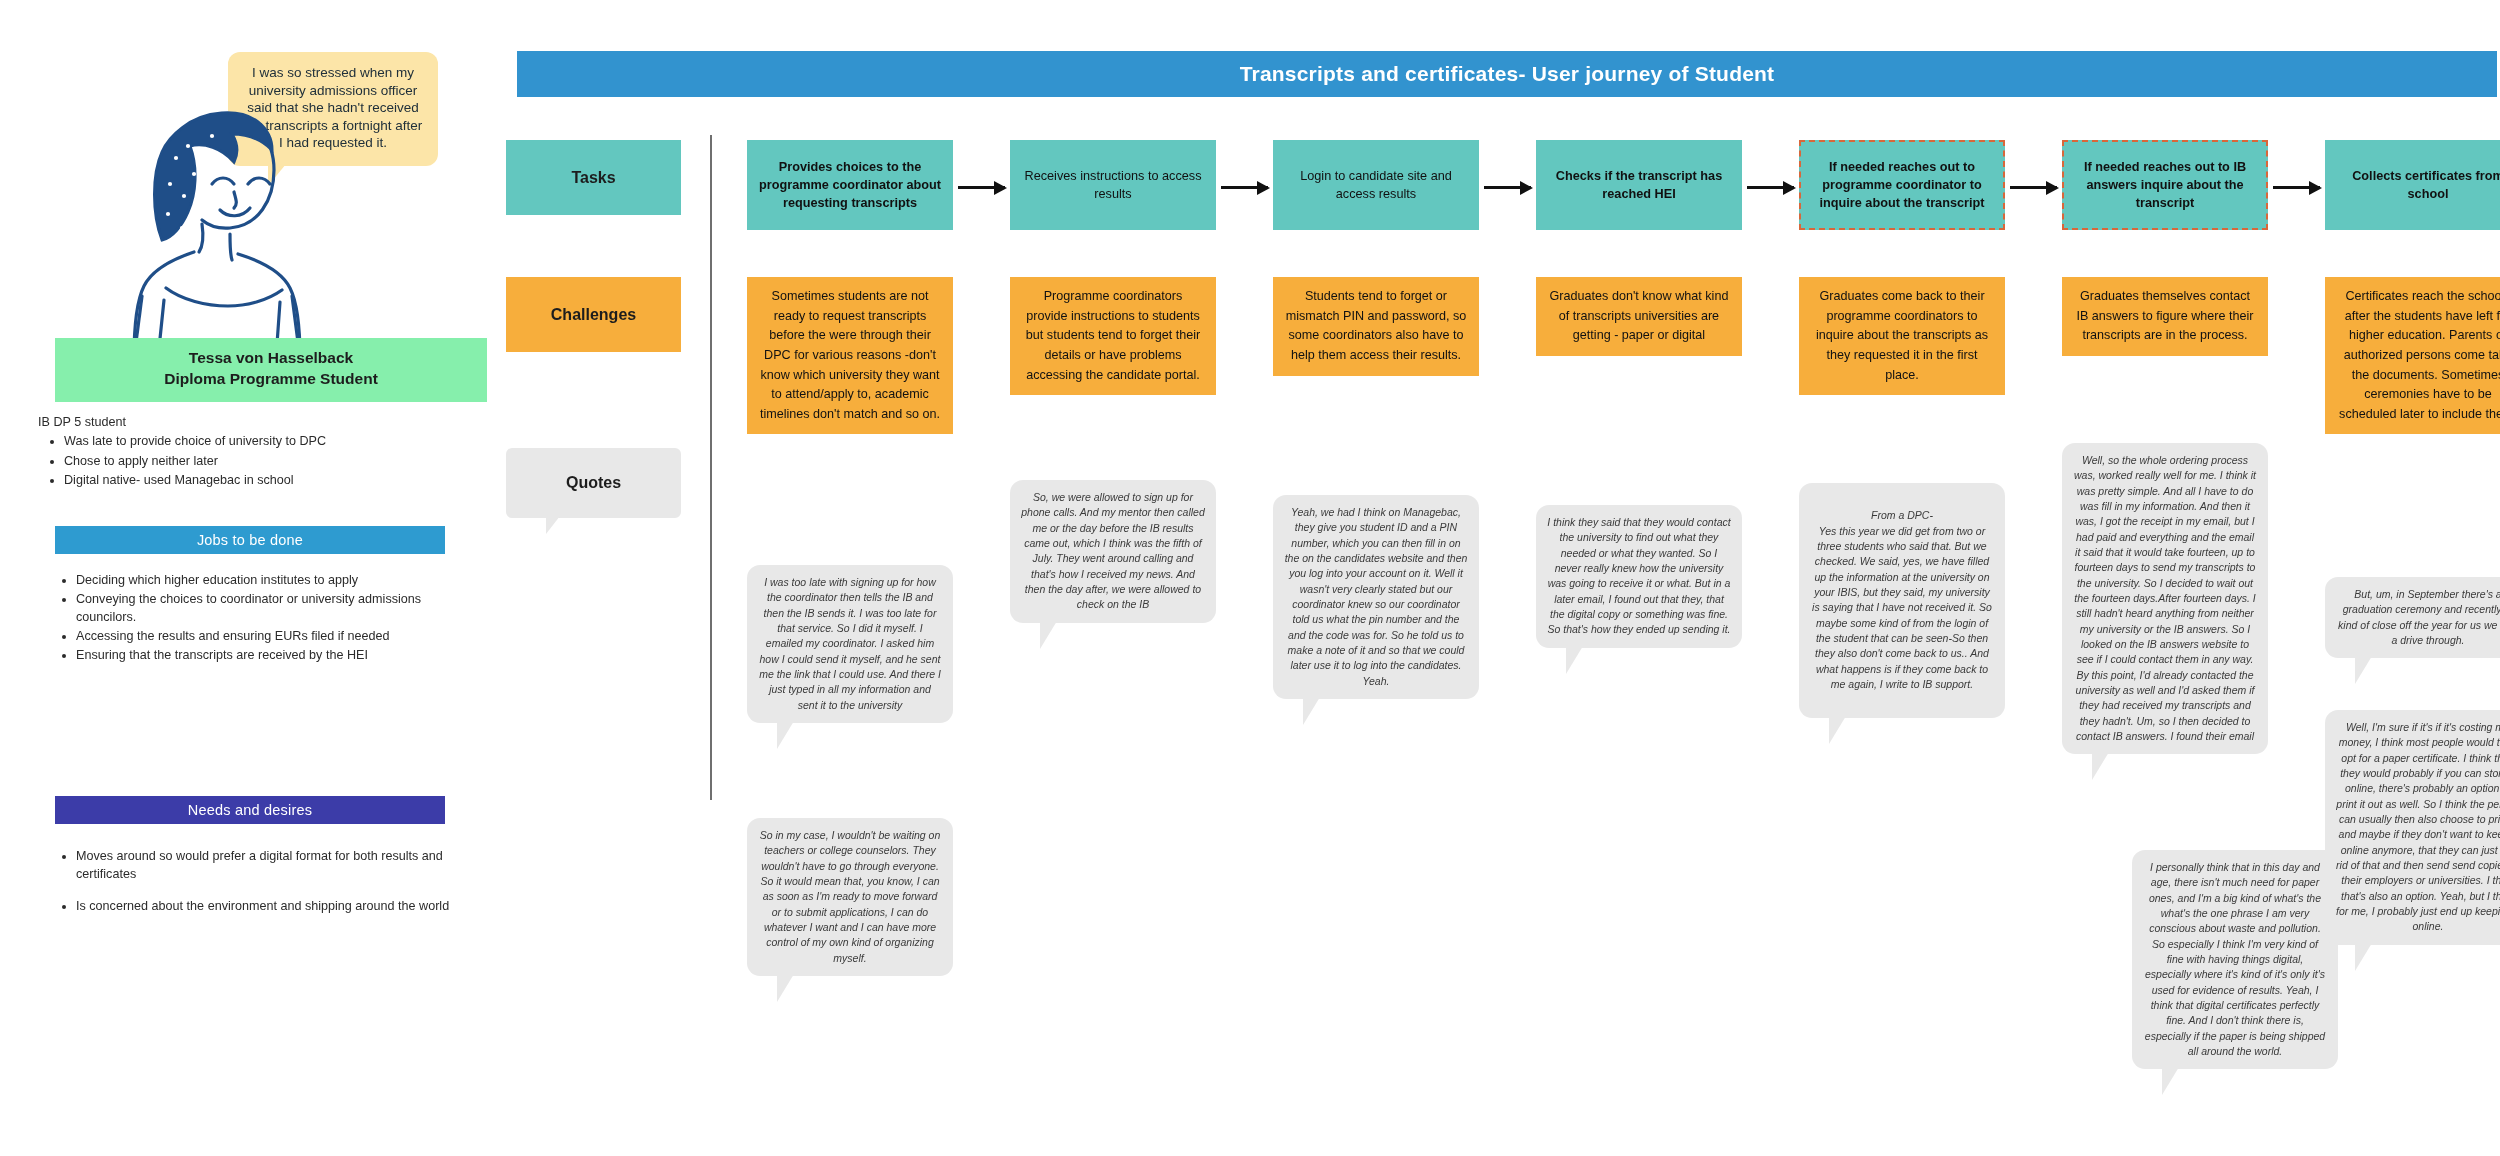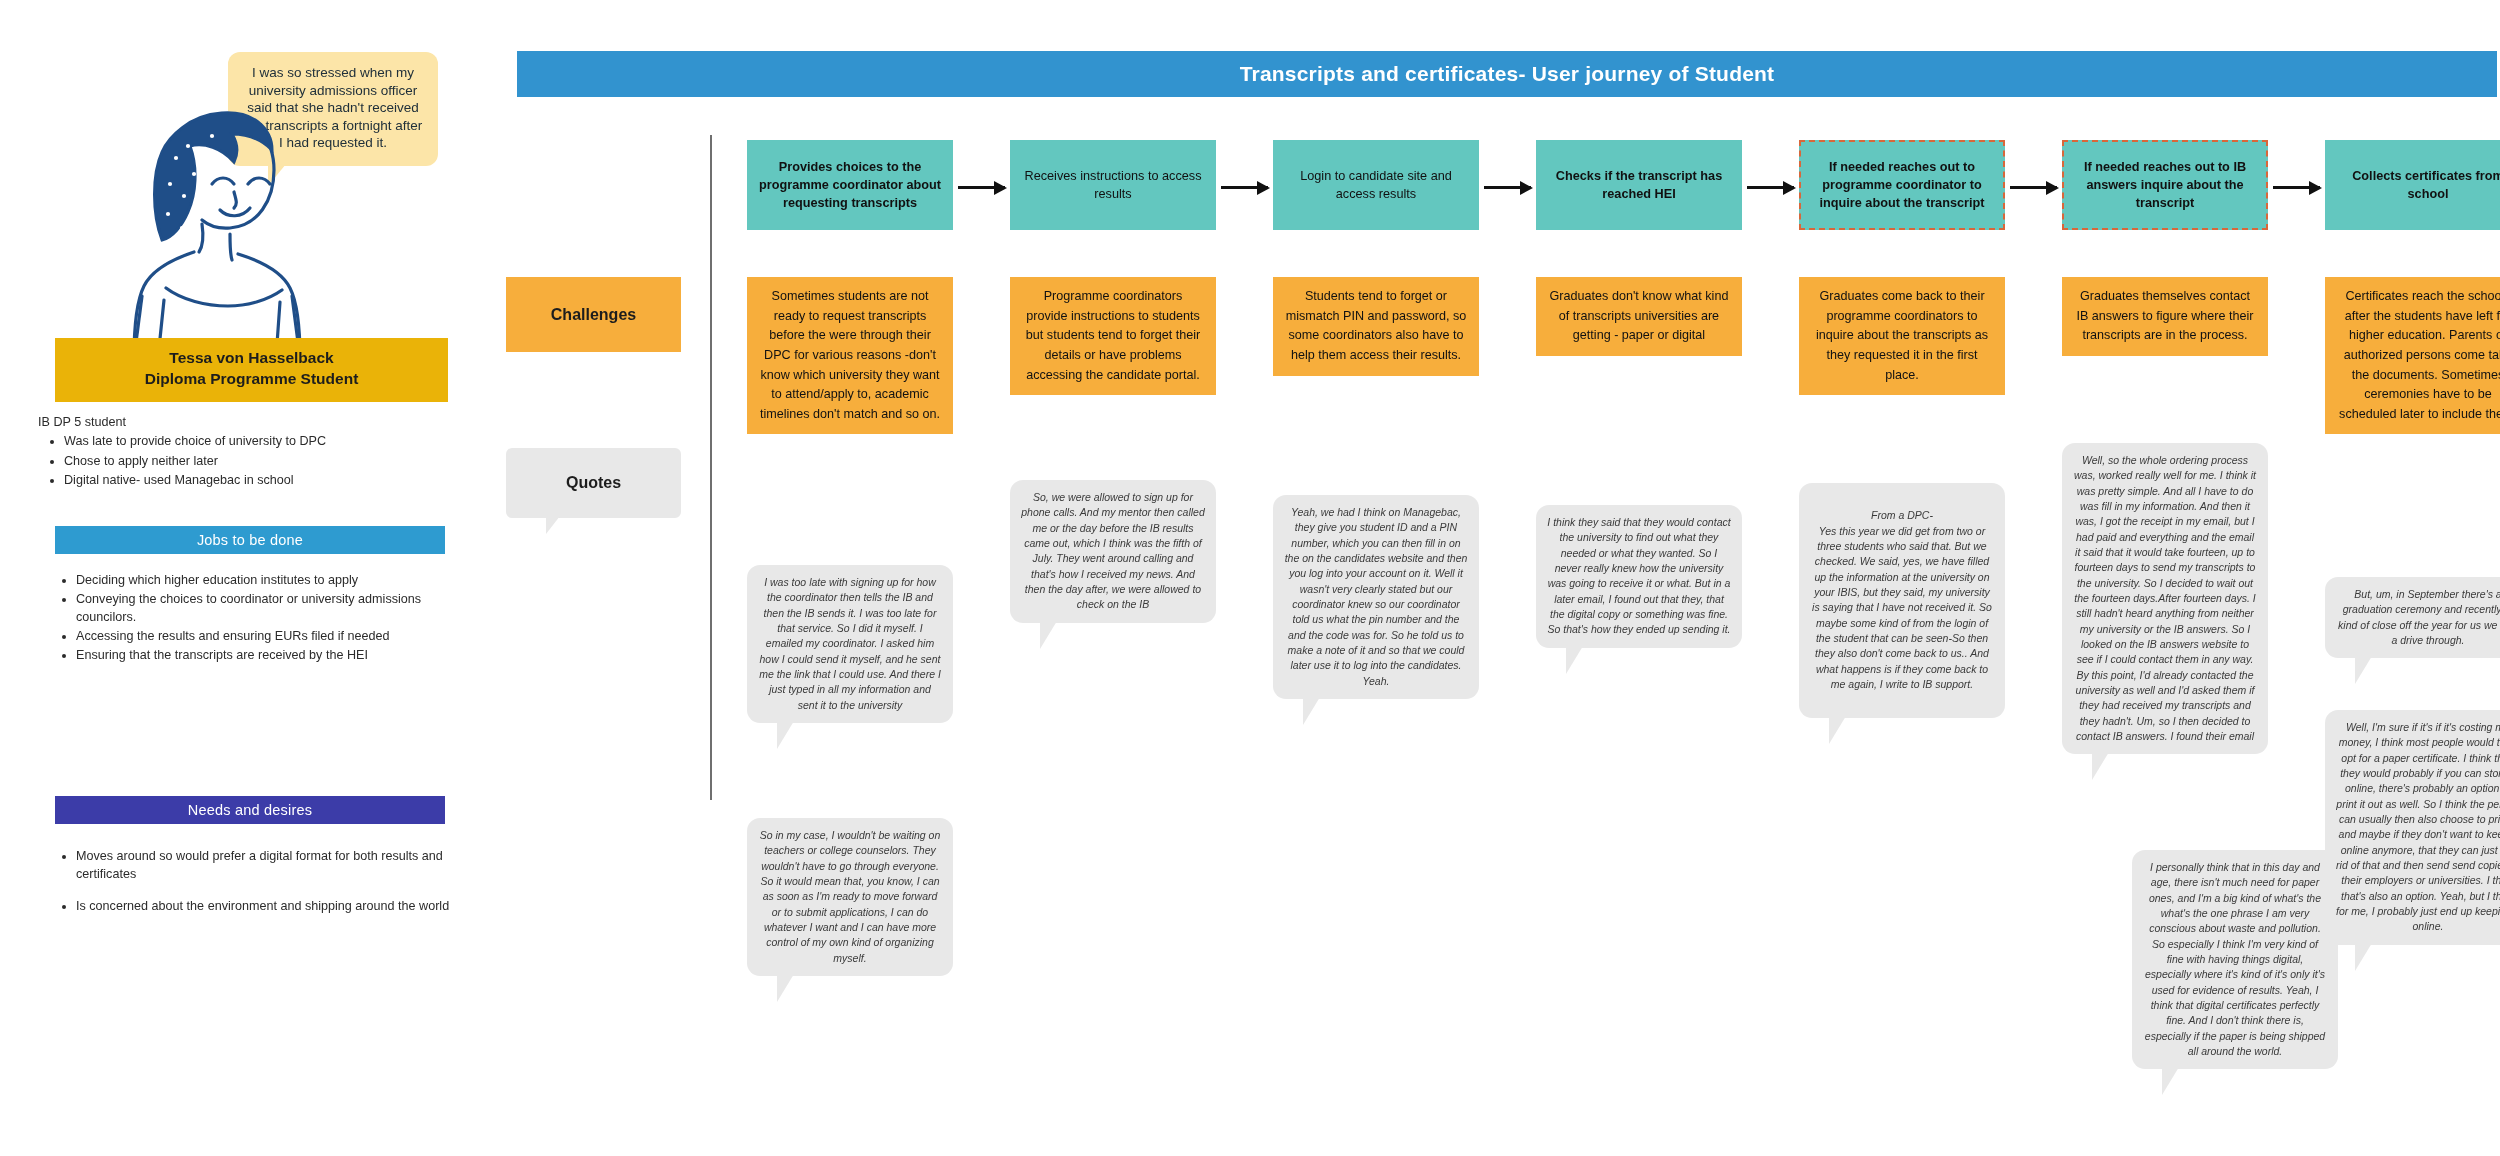--- a/index.html
+++ b/index.html
@@ -25,22 +25,22 @@
   .speech-callout .tail {
     position: absolute; left: 40px; bottom: -20px; width: 0; height: 0;
     border-left: 18px solid #fce5a8;
     border-bottom: 22px solid transparent;
   }
 
   
   .avatar-wrap { position: absolute; left: 62px; top: 92px; width: 330px; height: 270px; }
 
   .name-plate {
-    position: absolute; left: 55px; top: 338px; width: 393px;
-    background: #eab308; padding: 10px 8px 12px 8px;
+    position: absolute; left: 55px; top: 338px; width: 432px;
+    background: #86efac; padding: 10px 8px 12px 8px;
     text-align: center; font-weight: bold; font-size: 15.5px;
     color: #1d1d1d; line-height: 1.35;
   }
 
   .persona-bullets {
     position: absolute; left: 38px; top: 413px; width: 420px;
     font-size: 12.6px; color: #2b2b2b; line-height: 1.45;
   }
   .persona-bullets .lead { margin: 0 0 1px 0; }
   .persona-bullets ul { margin: 0; padding-left: 26px; }
@@ -220,20 +220,21 @@
       </ul>
     </div>
   </div>
 
   <div id="journey">
 
     <div id="title-bar">Transcripts and certificates- User journey of Student</div>
 
     <div id="vrule"></div>
 
+    <div class="row-label" id="label-tasks">Tasks</div>
     <div class="row-label" id="label-challenges">Challenges</div>
     <div class="row-label" id="label-quotes">
       <span>Quotes</span>
       <span class="qtail"></span>
     </div>
 
     <div class="col" style="left:247px">
       <div class="task-box" style="top:140px; height:90px">Provides choices to the programme coordinator about requesting transcripts</div>
       <div class="challenge-box" style="top:277px">Sometimes students are not ready to request transcripts before the were through their DPC for various reasons -don't know which university they want to attend/apply to, academic timelines don't match and so on.</div>
       <div class="quote-box" style="top:565px">

